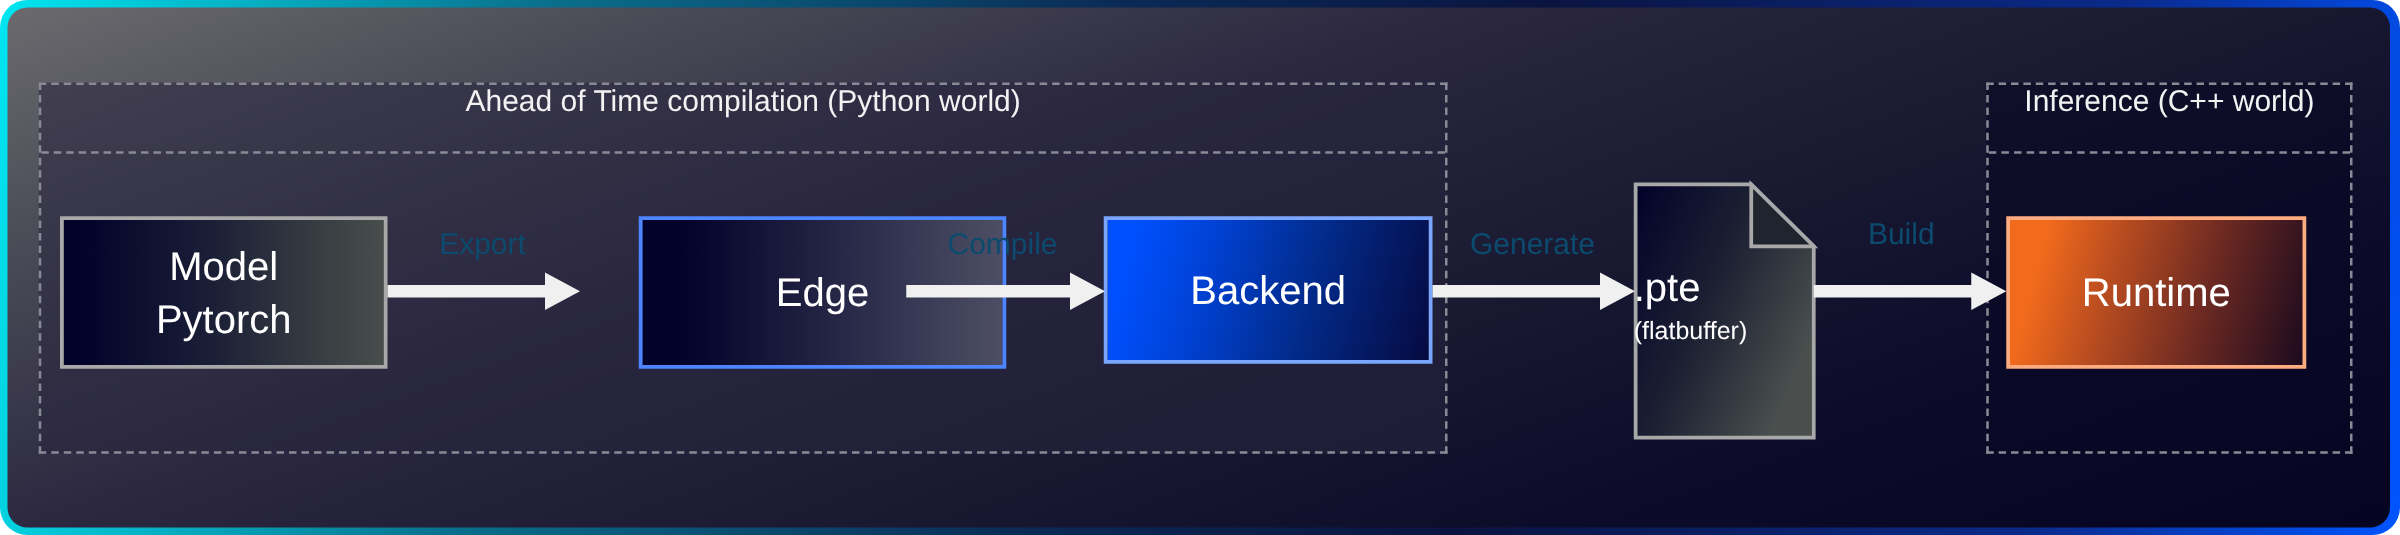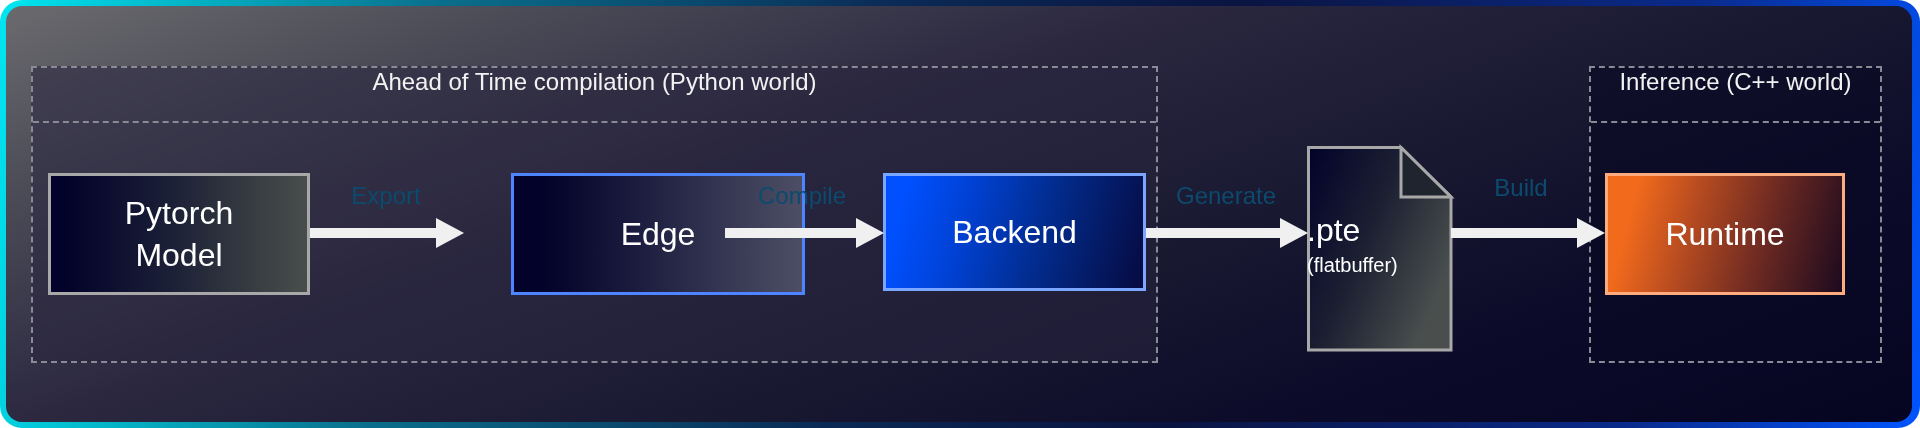--- a/index.html
+++ b/index.html
@@ -47,22 +47,22 @@
 </div>
 
 <div class="group g-inf">
   <div class="hdr">
     <span>Inference (C++ world)</span>
   </div>
 </div>
 
 <div class="box b-pytorch">
   <div>
+    <div>Model</div>
     <div>Pytorch</div>
-    <div>Model</div>
   </div>
 </div>
 
 <div class="box b-edge">
   <div>
     <div>Edge</div>
   </div>
 </div>
 
 <div class="box b-backend">

